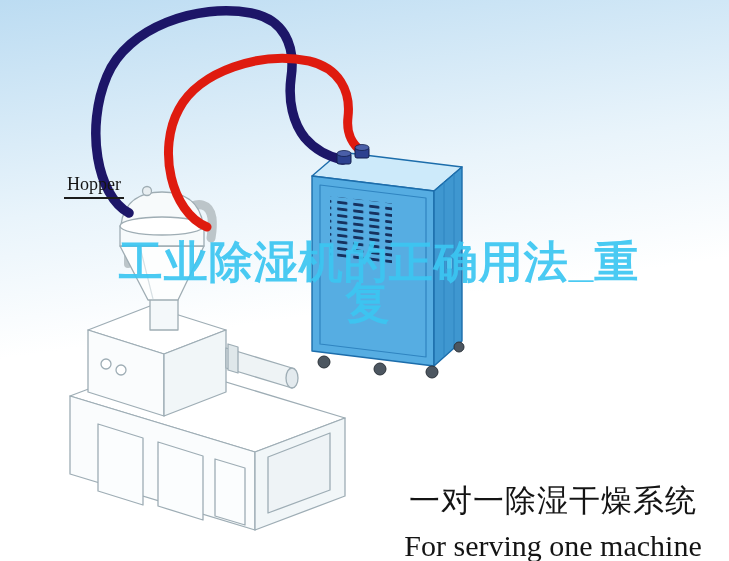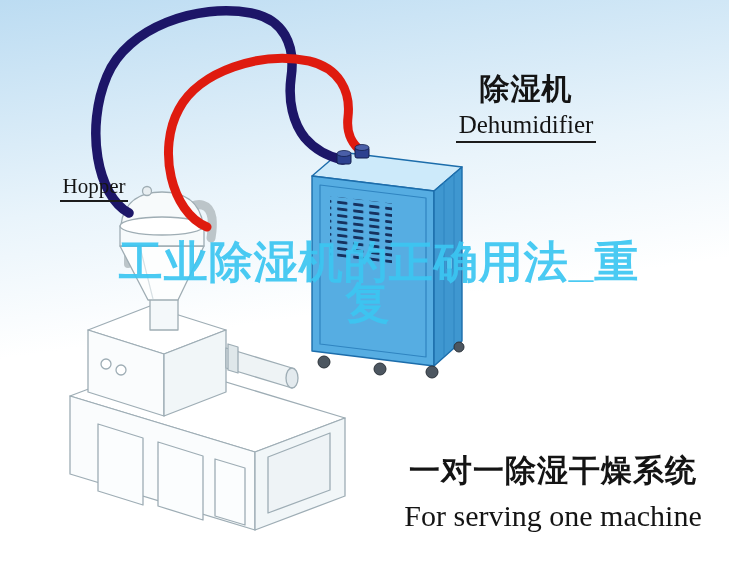--- a/index.html
+++ b/index.html
@@ -10,29 +10,29 @@
   .stage svg{position:absolute;left:0;top:0;display:block;}
   .callout{position:absolute;text-align:center;color:#141414;line-height:1.15;}
   .callout .cn{font-weight:bold;letter-spacing:1px;white-space:nowrap;}
   .callout .en{
     font-family:"Liberation Serif","DejaVu Serif",serif;
     display:inline-block;border-bottom:2px solid #1c1c1c;
     padding:1px 3px 2px;margin-top:3px;white-space:nowrap;
   }
   .hopper-callout{left:36px;top:170px;width:116px;}
   .hopper-callout .cn{font-size:27px;}
-  .hopper-callout .en{font-size:21px;}
+  .hopper-callout .en{font-size:18px;}
   .dehu-callout{left:443px;top:72px;width:166px;}
   .dehu-callout .cn{font-size:30px;}
   .dehu-callout .en{font-size:25px;}
   .caption-block{
     position:absolute;left:400px;top:450px;width:306px;text-align:center;
     color:#141414;white-space:nowrap;
   }
-  .caption-block .cap-cn{font-size:31px;font-weight:bold;letter-spacing:1px;}
+  .caption-block .cap-cn{font-size:31px;font-weight:normal;letter-spacing:1px;margin-top:30px;}
   .caption-block .cap-en{
     font-family:"Liberation Serif","DejaVu Serif",serif;
     font-size:30px;margin-top:7px;
   }
 </style>
 </head>
 <body>
 
 <div class="stage">
 
@@ -113,23 +113,19 @@
     </g>
 
     <text x="379" y="277" text-anchor="middle" font-size="44" font-weight="bold" letter-spacing="1" opacity="0.92" font-family="Liberation Sans, DejaVu Sans, sans-serif" fill="#3bc6f2">工业除湿机的正确用法_重</text>
     <text x="368" y="318" text-anchor="middle" font-size="44" font-weight="bold" letter-spacing="1" opacity="0.92" font-family="Liberation Sans, DejaVu Sans, sans-serif" fill="#3bc6f2">复</text>
   </svg>
 
   <div class="callout hopper-callout">
     <span class="en">Hopper</span>
   </div>
 
-  <div class="callout dehu-callout">
-    <div class="cn">除湿机</div>
-    <span class="en">Dehumidifier</span>
-  </div>
 
   <div class="caption-block">
     <div class="cap-cn">一对一除湿干燥系统</div>
     <div class="cap-en">For serving one machine</div>
   </div>
 
 </div>
 
 </body></html>

